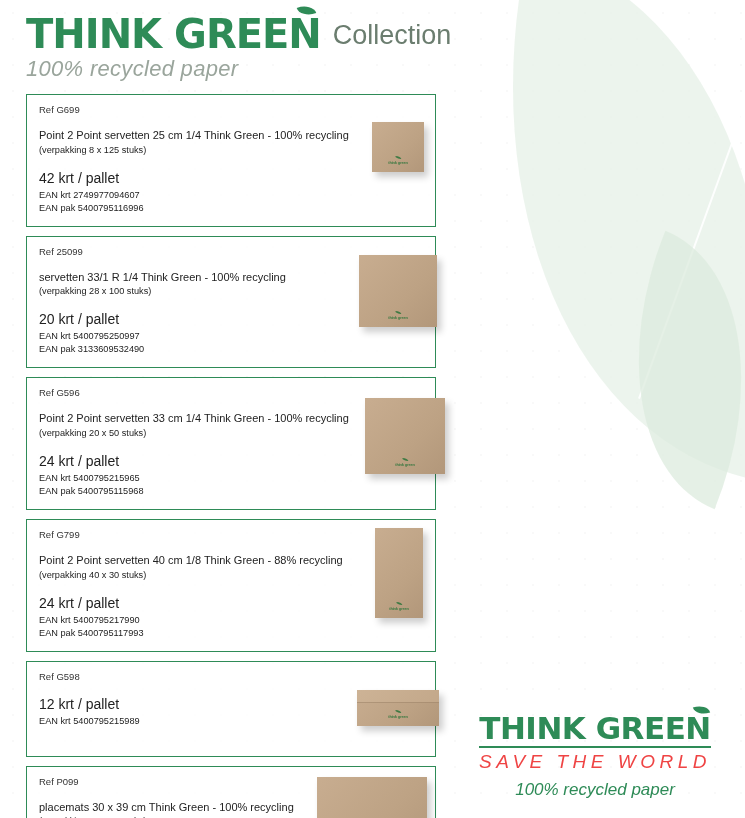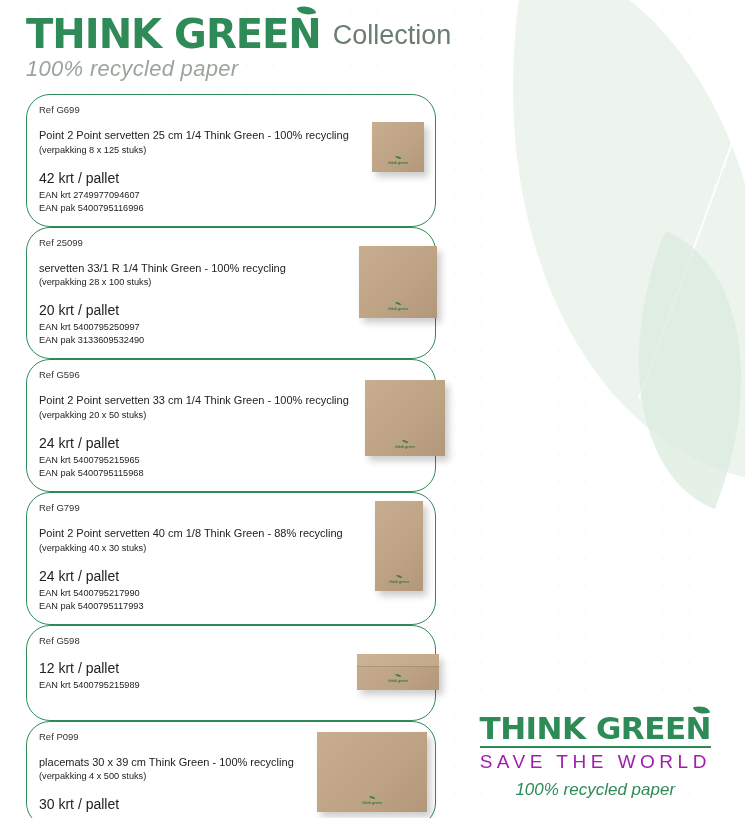--- a/index.html
+++ b/index.html
@@ -108,22 +108,23 @@
   
   .cards {
     position: relative;
     z-index: 3;
     margin: 12px 0 0 26px;
     width: 410px;
   }
   .card {
     position: relative;
     border: 1px solid #2e8b57;
-    border-radius: 24px;
+    border-radius: 0;
     background: rgba(255,255,255,0.85);
+    margin-bottom: 9px;
     padding: 9px 4px 11px 12px;
     min-height: 96px;
   }
   .ref {
     font-size: 9.5px;
     color: #333;
     margin-bottom: 13px;
   }
   .desc {
     font-size: 11px;
@@ -231,22 +232,23 @@
   }
   .fl-rule {
     height: 2px;
     background: #2e8b57;
     margin: 2px 0 3px 0;
   }
   .fl-sub {
     font-family: "Liberation Sans", sans-serif;
     font-size: 19px;
     letter-spacing: 4.5px;
-    color: #a21caf;
+    color: #ef4444;
     font-weight: normal;
+    font-style: italic;
   }
   .fl-tag {
     font-family: "Liberation Sans", sans-serif;
     font-style: italic;
     font-size: 17px;
     color: #2e8b57;
     margin-top: 7px;
   }
 </style>
 </head>

